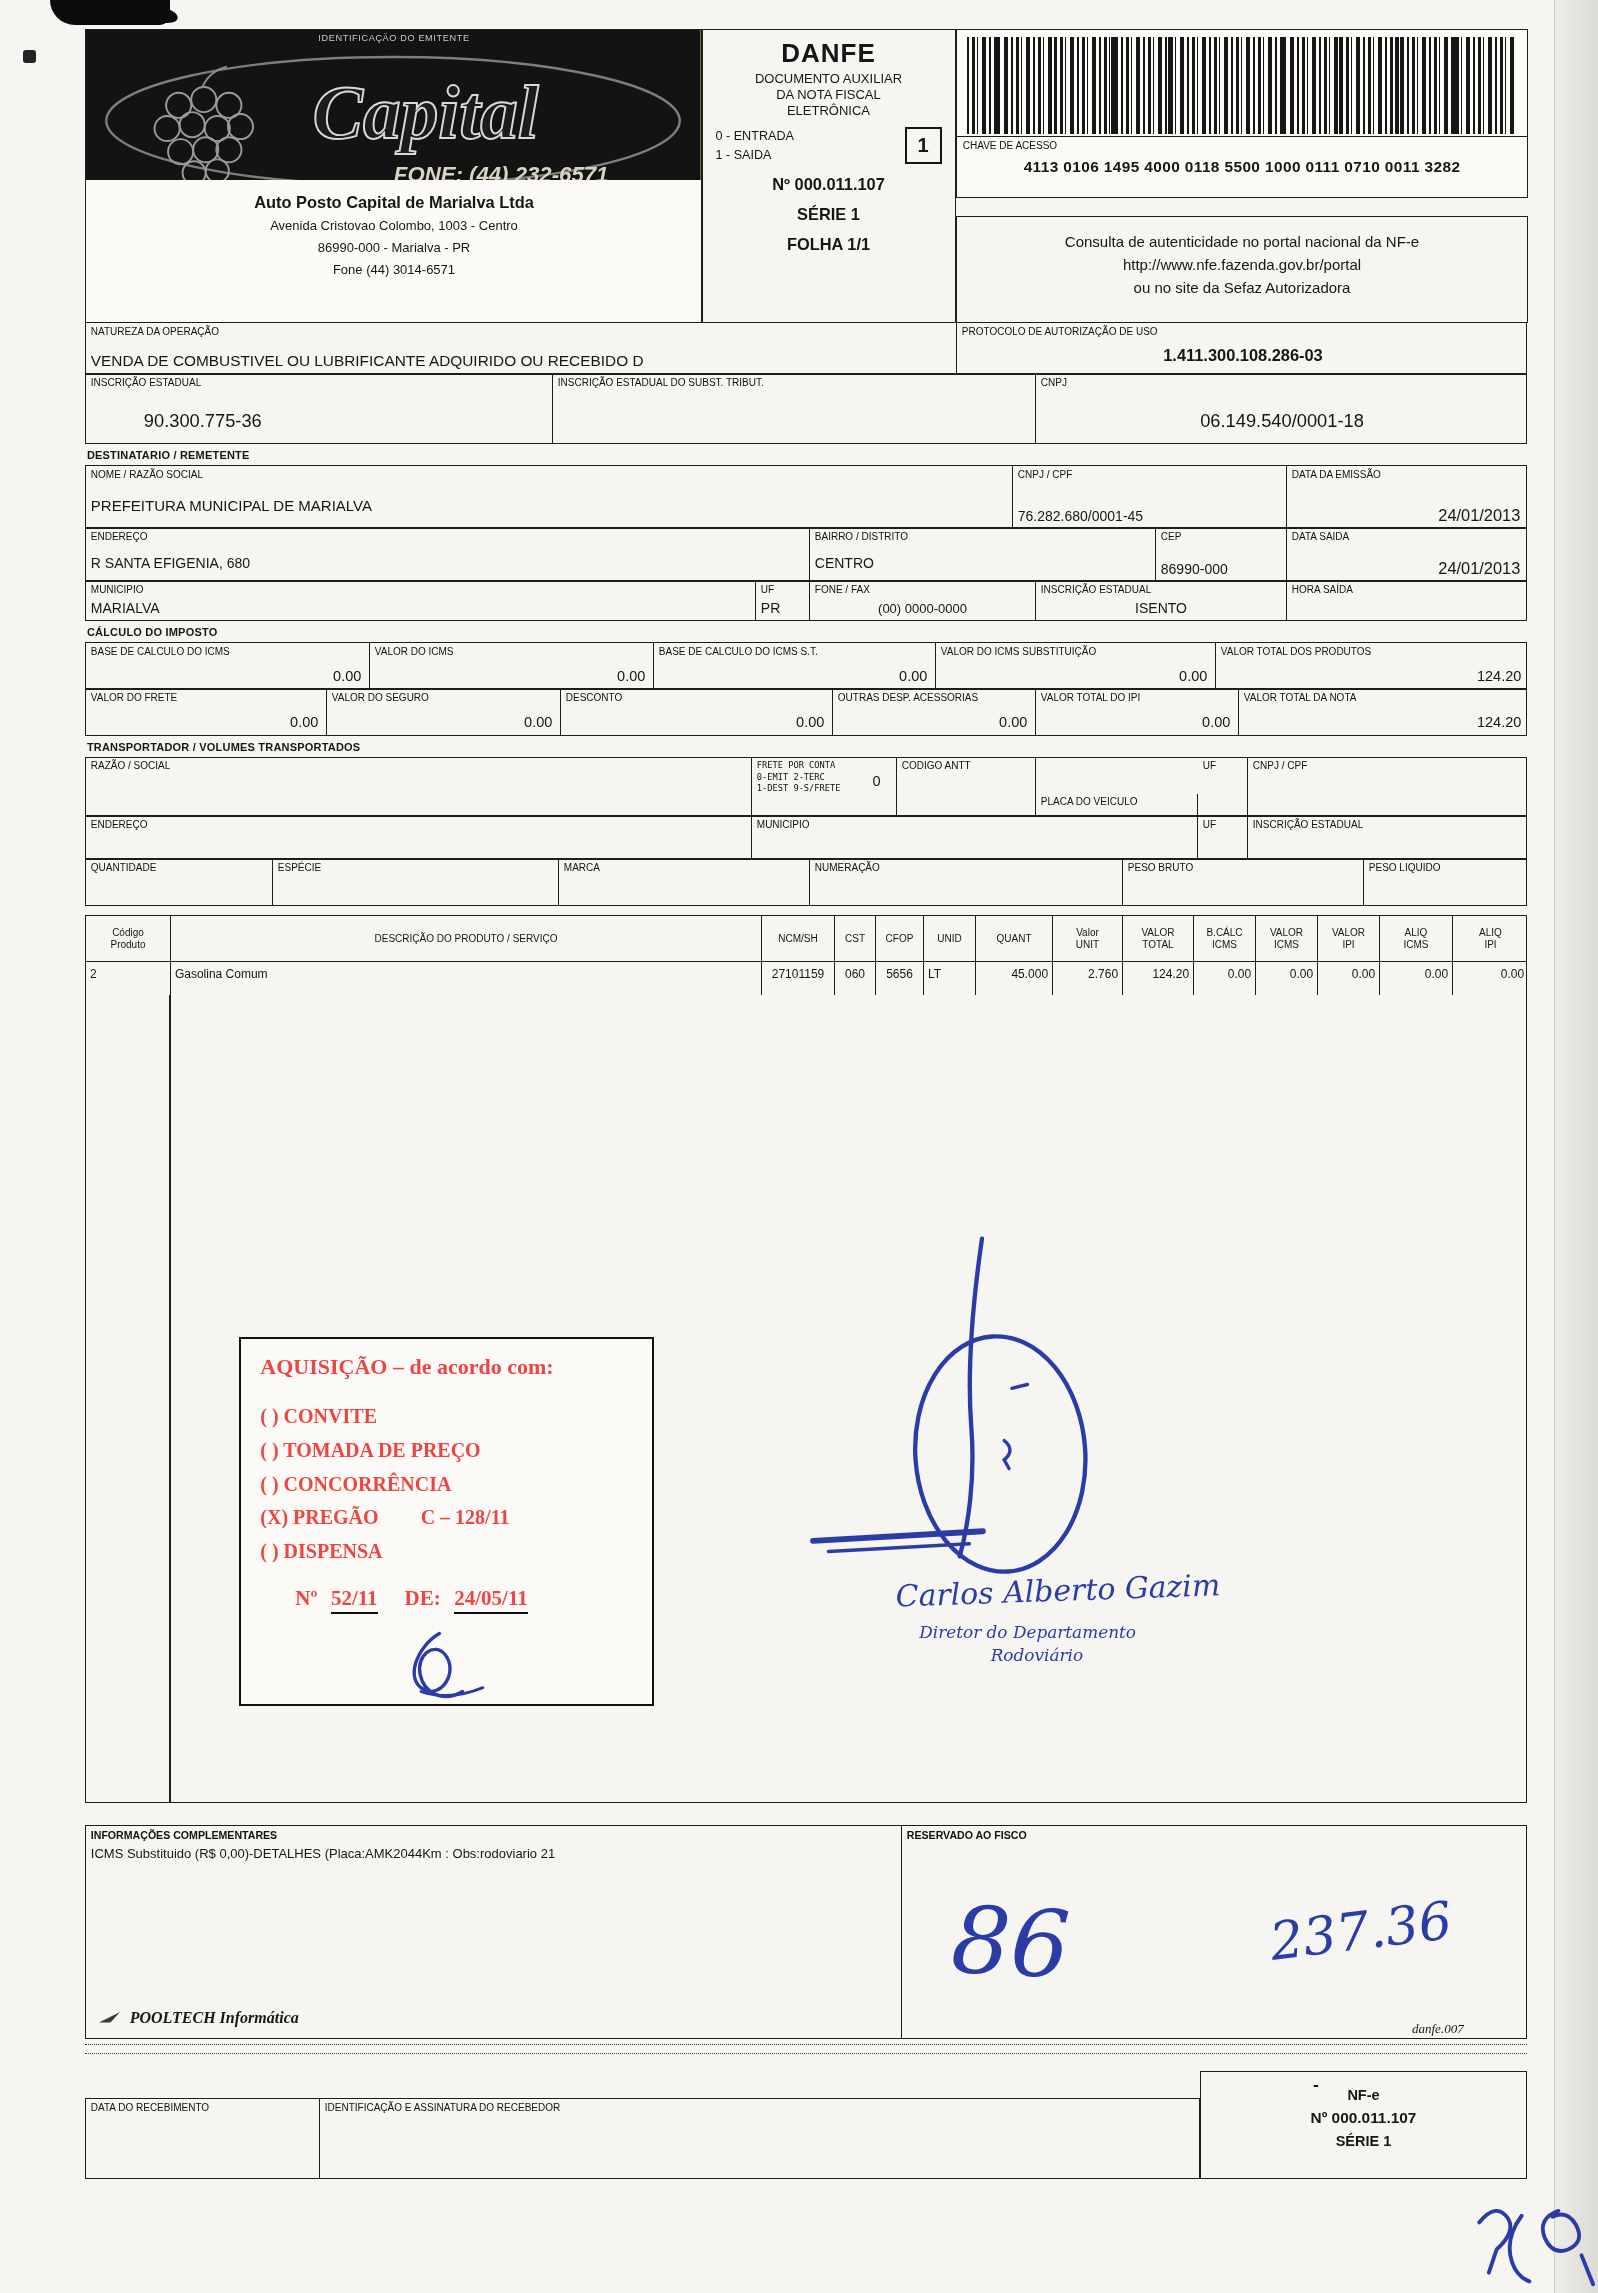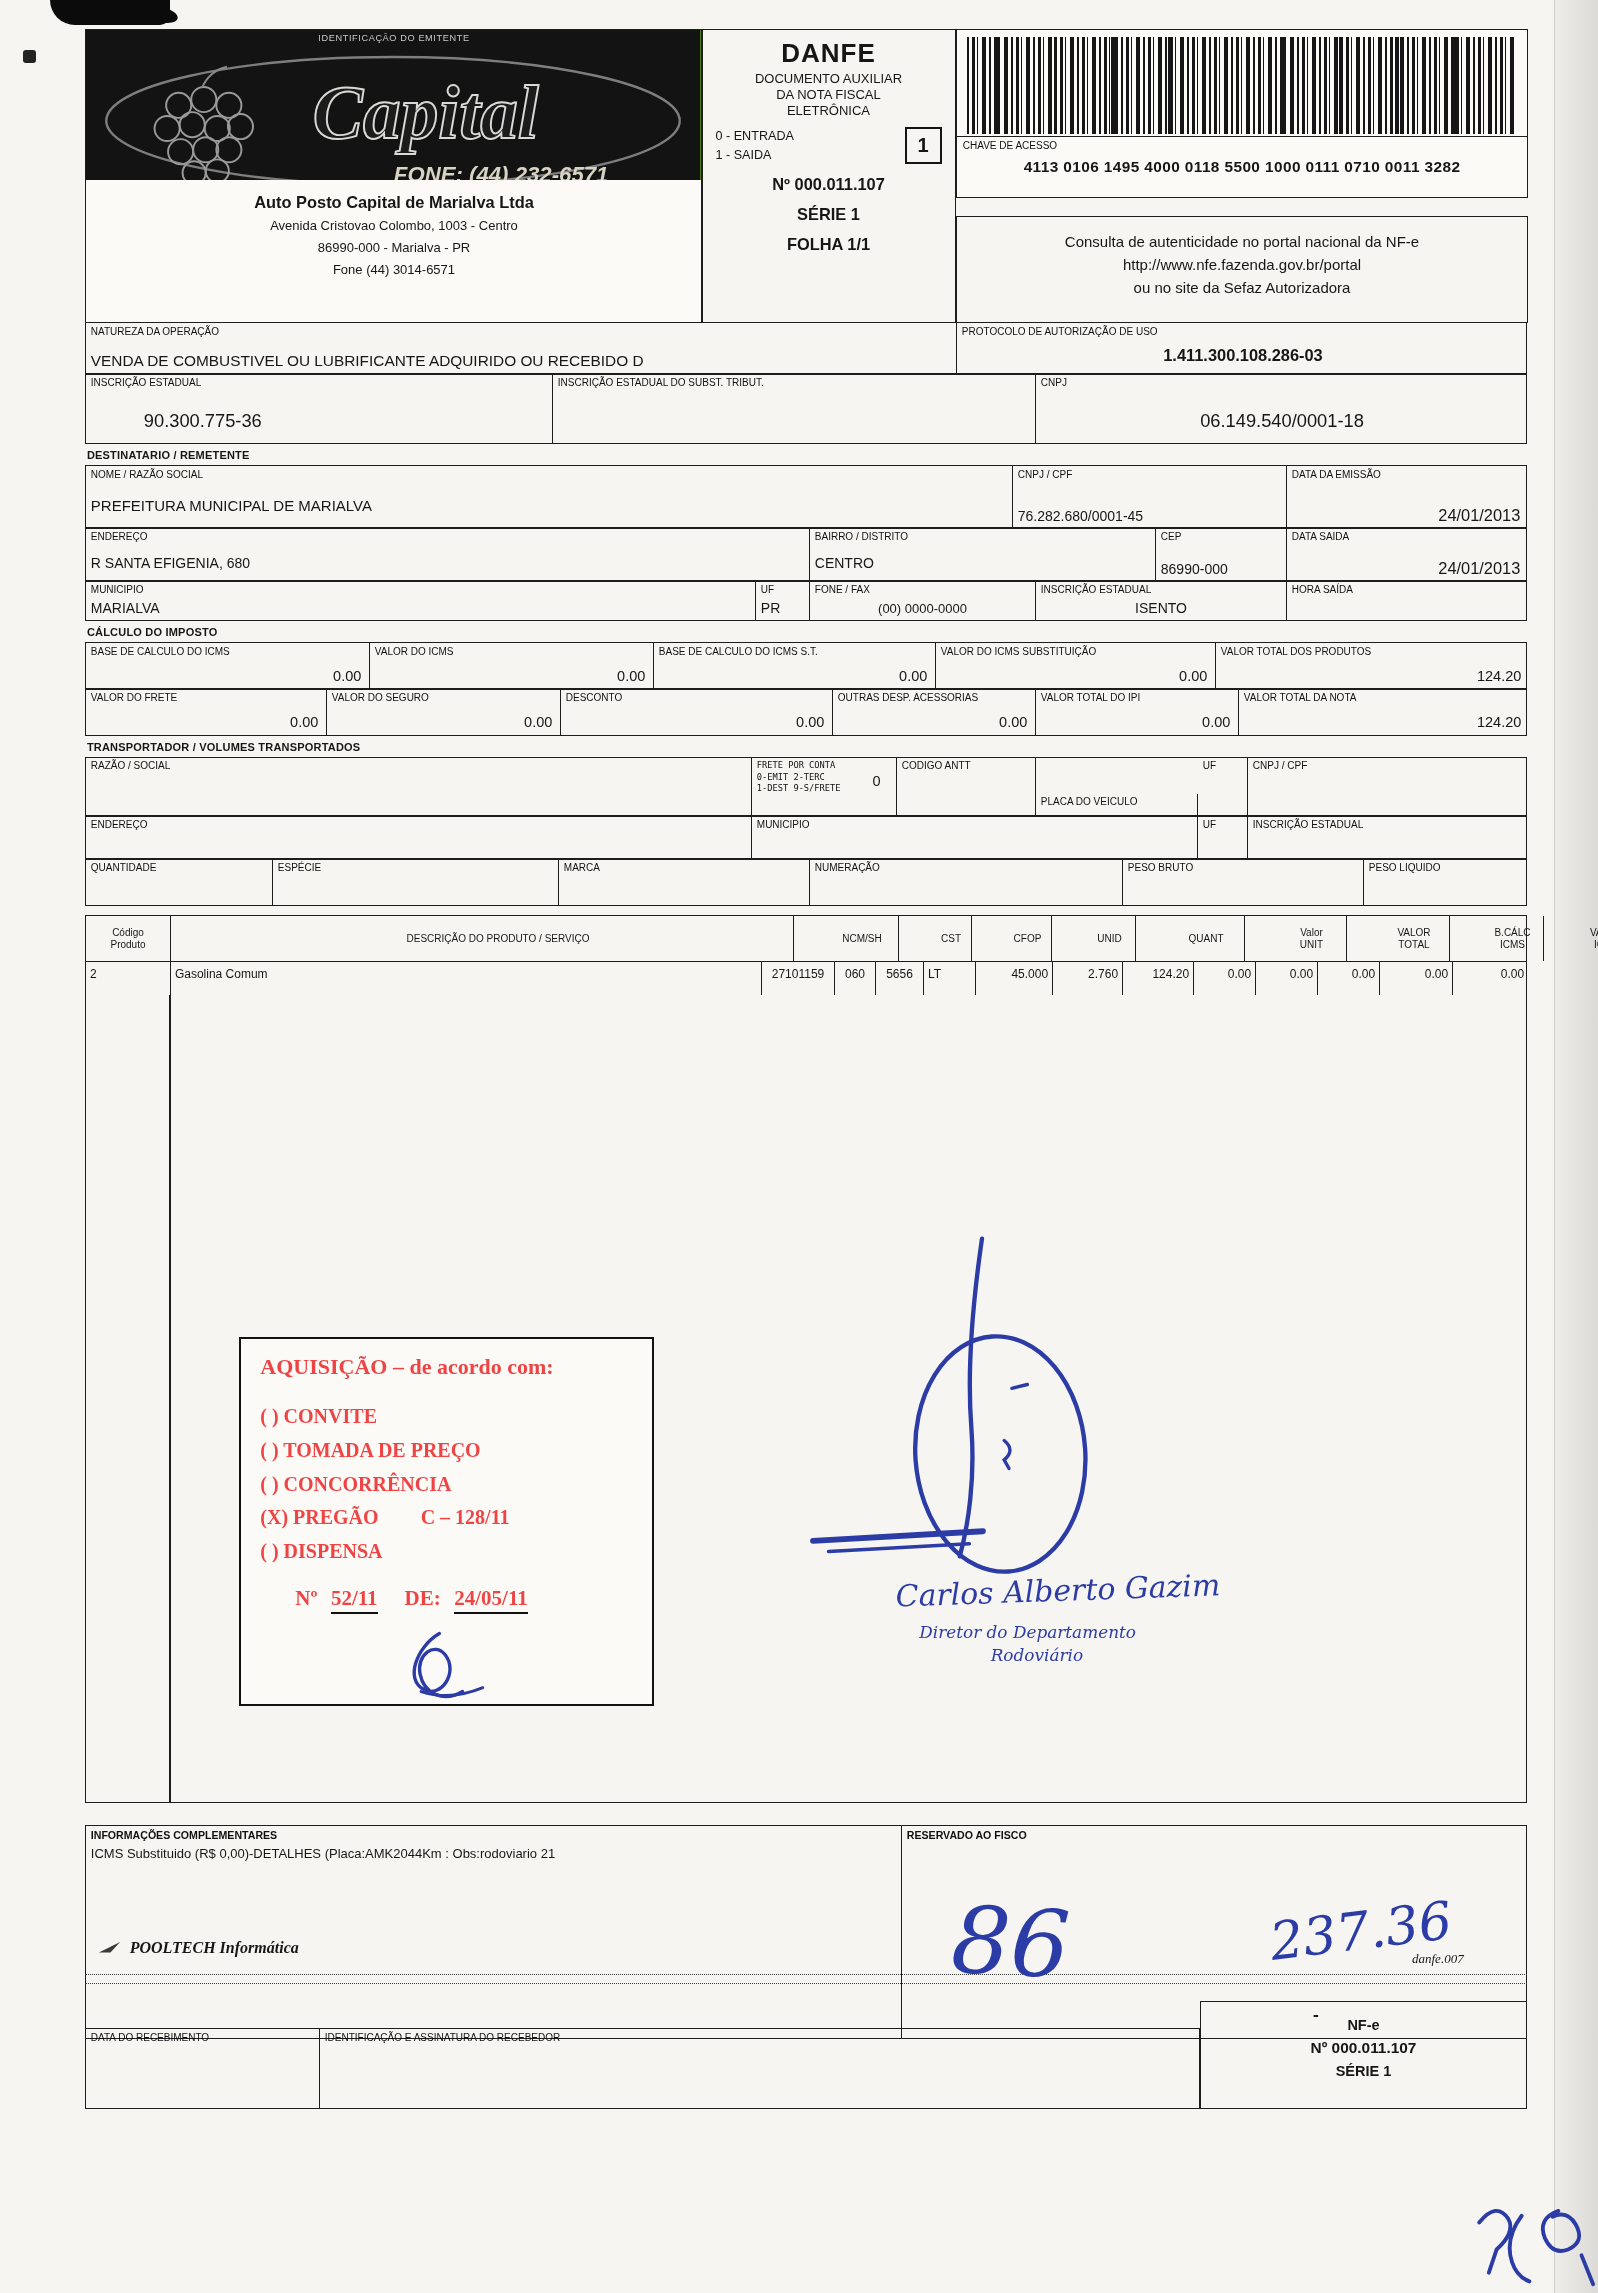--- a/index.html
+++ b/index.html
@@ -37,21 +37,21 @@
     background-image:
       repeating-linear-gradient(90deg,#161616 0 1.9px,transparent 1.9px 4.8px,#161616 4.8px 7.7px,transparent 7.7px 9.7px,#161616 9.7px 10.6px,transparent 10.6px 15.4px,#161616 15.4px 19.3px,transparent 19.3px 22px),
       repeating-linear-gradient(90deg,transparent 0 30px,#161616 30px 33px,transparent 33px 42px,#161616 42px 42px,transparent 42px 57px);}
   .chave-panel{padding:2.9px 5.8px;}
   .chave-val{font-size:15.4px;font-weight:bold;text-align:center;letter-spacing:0.4px;margin-top:5.8px;}
   .consulta-panel{font-size:15px;text-align:center;line-height:1.55;padding-top:12.6px;}
   .frete-lbl{font-family:"DejaVu Sans Mono",monospace;font-size:8.7px;line-height:1.3;}
   .frete-val{position:absolute;right:15.4px;top:15.4px;font-size:14.5px;}
   
   .ptable{border:1.9px solid #1d1d1d;margin-top:9.7px;position:relative;display:flex;flex-direction:column;height:888px;}
-  .phead{display:flex;height:46px;border-bottom:1.9px solid #1d1d1d;flex:0 0 auto;gap:32px;}
+  .phead{display:flex;height:46px;border-bottom:1.9px solid #1d1d1d;flex:0 0 auto;}
   .pcell{flex:0 0 auto;border-right:1.9px solid #1d1d1d;display:flex;align-items:center;justify-content:center;text-align:center;font-size:10px;line-height:1.15;padding:1px 1.9px;white-space:pre-line;}
   .pcell:last-child,.pdcell:last-child{border-right:none;}
   .prow{display:flex;height:33px;flex:0 0 auto;}
   .pdcell{flex:0 0 auto;border-right:1.9px solid #1d1d1d;font-size:12px;padding:4.8px 3.9px;}
   .tl{text-align:left;}.tc{text-align:center;}.tr{text-align:right;}
   .pfill{flex:1 1 auto;position:relative;}
   .pfill::before{content:"";position:absolute;left:83px;top:0;bottom:0;width:1.9px;background:#1d1d1d;}
   
   .stamp{border:2.9px solid #111;background:rgba(251,250,247,.96);padding:15.4px 19.3px;z-index:5;font-family:"Liberation Serif","DejaVu Serif",serif;font-weight:bold;color:#ef4444;}
   .stamp-title{font-size:22px;}
@@ -413,21 +413,21 @@
       <div class="stamp-opt">( ) DISPENSA</div>
     </div>
     <div class="stamp-foot">
       <span>Nº</span>
       <span class="u">52/11</span>
       <span class="delbl">DE:</span>
       <span class="u">24/05/11</span>
     </div>
   </div>
 
-  <div class="abs" style="left:0;top:1914px;width:1421px;height:270px;">
+  <div class="abs" style="left:0;top:1984px;width:1421px;height:270px;">
     <div class="abs pool-line" style="left:97px;top:25px;">
       <svg width="25" height="15.4" viewBox="0 0 26 16">
           <path d="M2,13 L24,2 L14,13 Z" fill="#3a3a3a"></path>
         </svg>
       <span>POOLTECH Informática</span>
     </div>
     <div class="abs docref" style="left:1412px;top:37px;">danfe.007</div>
     <div class="abs dotted" style="left:85px;top:60px;width:1442px;"></div>
     <div class="abs dotted" style="left:85px;top:69px;width:1442px;"></div>
 

